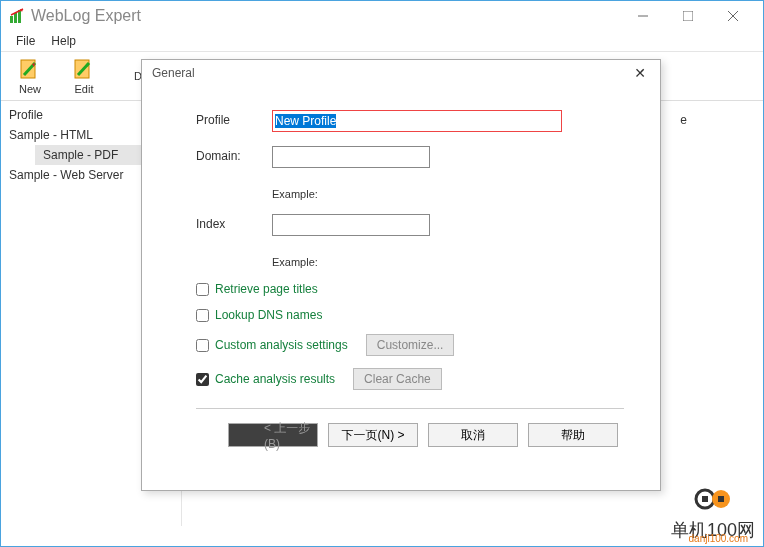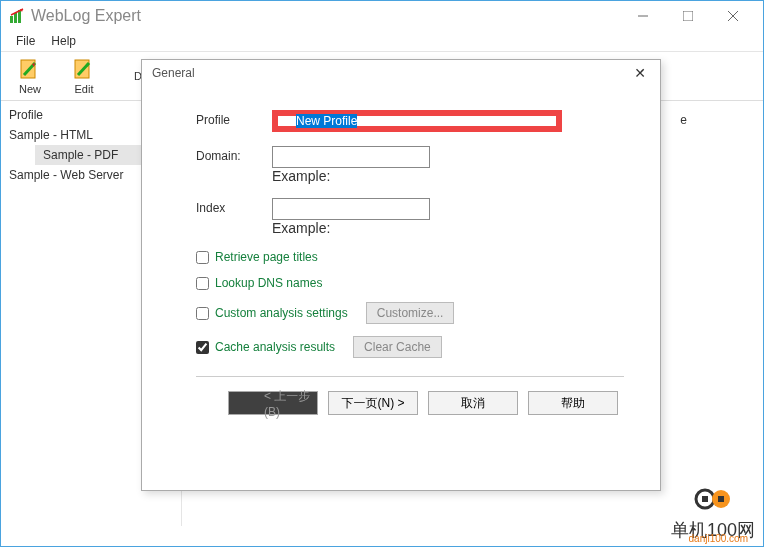--- a/index.html
+++ b/index.html
@@ -21,22 +21,22 @@
 .main-area { flex: 1; border-left: 1px solid #e5e5e5; padding: 4px 8px; }
 .dialog { position: absolute; left: 140px; top: 58px; width: 520px; height: 432px; background: #fff; border: 1px solid #aaa; box-shadow: 3px 3px 8px rgba(0,0,0,0.15); }
 .dialog-title { height: 26px; display: flex; align-items: center; padding: 0 10px; color: #555; }
 .dialog-title .spacer { flex: 1; }
 .dialog-title .close { font-size: 14px; color: #333; padding: 0 4px; }
 .dialog-body { padding: 24px 36px 10px 54px; }
 .form-row { display: flex; align-items: flex-start; margin-bottom: 14px; }
 .form-row .lbl { width: 76px; padding-top: 3px; color: #333; }
 .form-row .field { flex: 1; }
 .form-row input[type="text"] { border: 1px solid #888; height: 22px; padding: 0 4px; font-size: 12px; outline: none; }
-.form-row .example { color: #333; margin-top: 0; font-size: 14px; }
-.profile-wrap { width: 290px; height: 22px; border: 6px solid #ef4444; display: flex; align-items: center; padding: 0 18px; }
+.form-row .example { color: #333; margin-top: 20px; font-size: 11px; }
+.profile-wrap { width: 290px; height: 22px; border: 1px solid #ef4444; display: flex; align-items: center; padding: 0 2px; }
 .domain-input { width: 158px; }
 .checkbox-row { display: flex; align-items: center; margin: 12px 0 12px 0; gap: 6px; }
 .checkbox-row input[type="checkbox"] { width: 13px; height: 13px; accent-color: #333; }
 .checkbox-row .cb-label { color: #15803d; }
 .checkbox-row .btn { margin-left: 12px; padding: 3px 10px; background: #e8e8e8; border: 1px solid #bbb; color: #888; }
 .dialog-sep { border-top: 1px solid #ccc; margin: 18px 0 14px 0; }
 .dialog-buttons { display: flex; justify-content: flex-end; gap: 10px; padding-right: 6px; }
 .dialog-buttons .dlg-btn { width: 90px; height: 24px; border: 1px solid #aaa; background: #f3f3f3; color: #000000; display: flex; align-items: center; justify-content: center; font-size: 12px; }
 .dialog-buttons .dlg-btn.disabled { color: #999; background: #404040; padding-left: 35px; }
 .watermark { position: absolute; right: 8px; bottom: 4px; display: flex; align-items: center; gap: 6px; flex-direction: column; }

